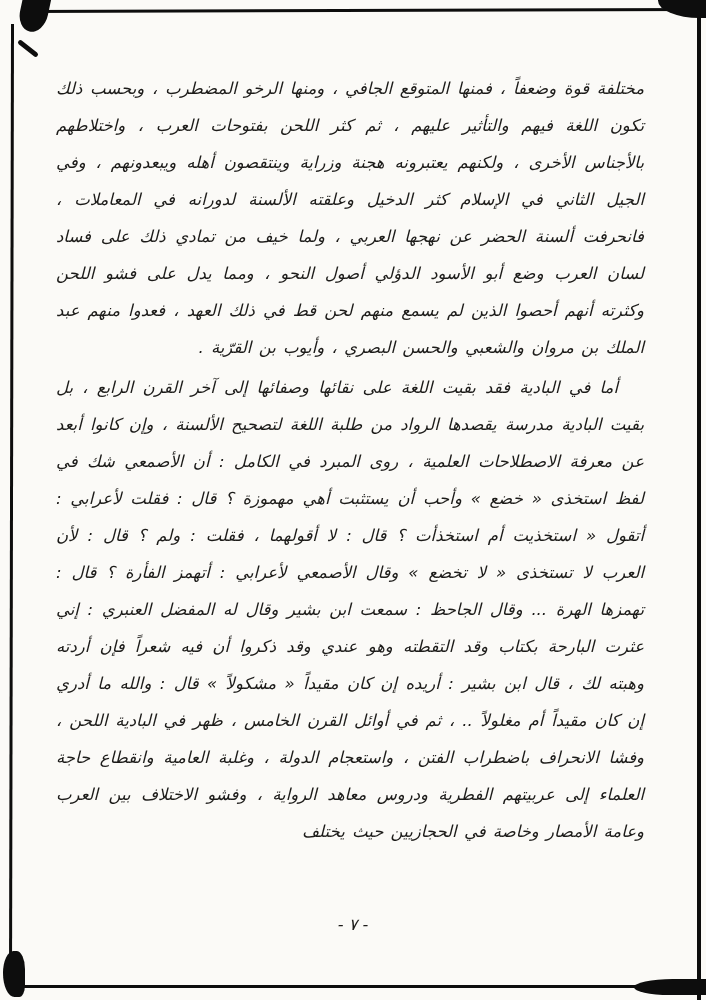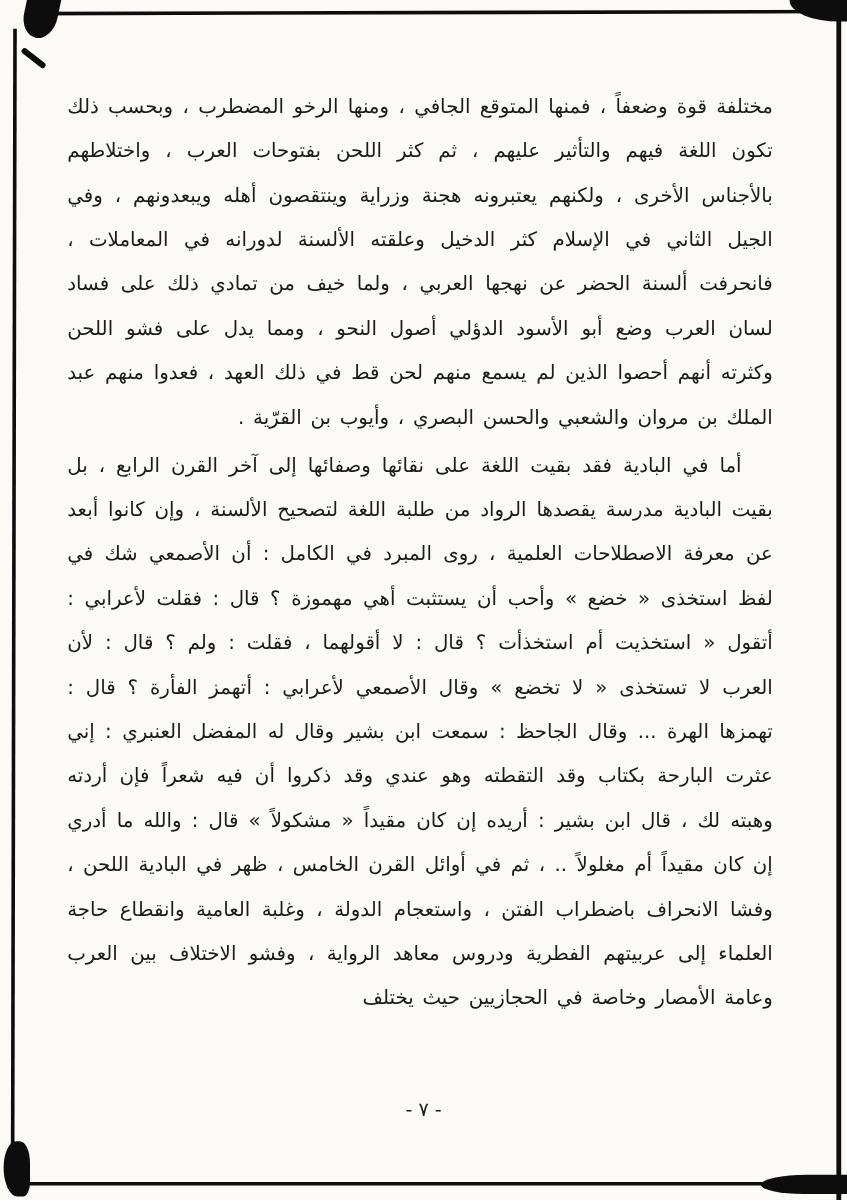--- a/index.html
+++ b/index.html
@@ -7,20 +7,21 @@
     padding: 0;
     background: #ffffff;
   }
   .page {
     position: relative;
     width: 706px;
     height: 1000px;
     background: #fbfaf7;
     overflow: hidden;
     font-family: "DejaVu Sans", sans-serif;
+    font-style: italic;
   }
 
   
   .edge {
     position: absolute;
     background: #0d0d0d;
   }
   .edge-top    { left: 26px; right: 7px;  top: 9px;    height: 3px; transform: rotate(-0.15deg); border-radius: 2px; }
   .edge-right  { right: 5px; top: 0;      bottom: 0;   width: 4px; }
   .edge-left   { left: 10px; top: 24px;   bottom: 9px; width: 3px;  transform: rotate(0.12deg); }

